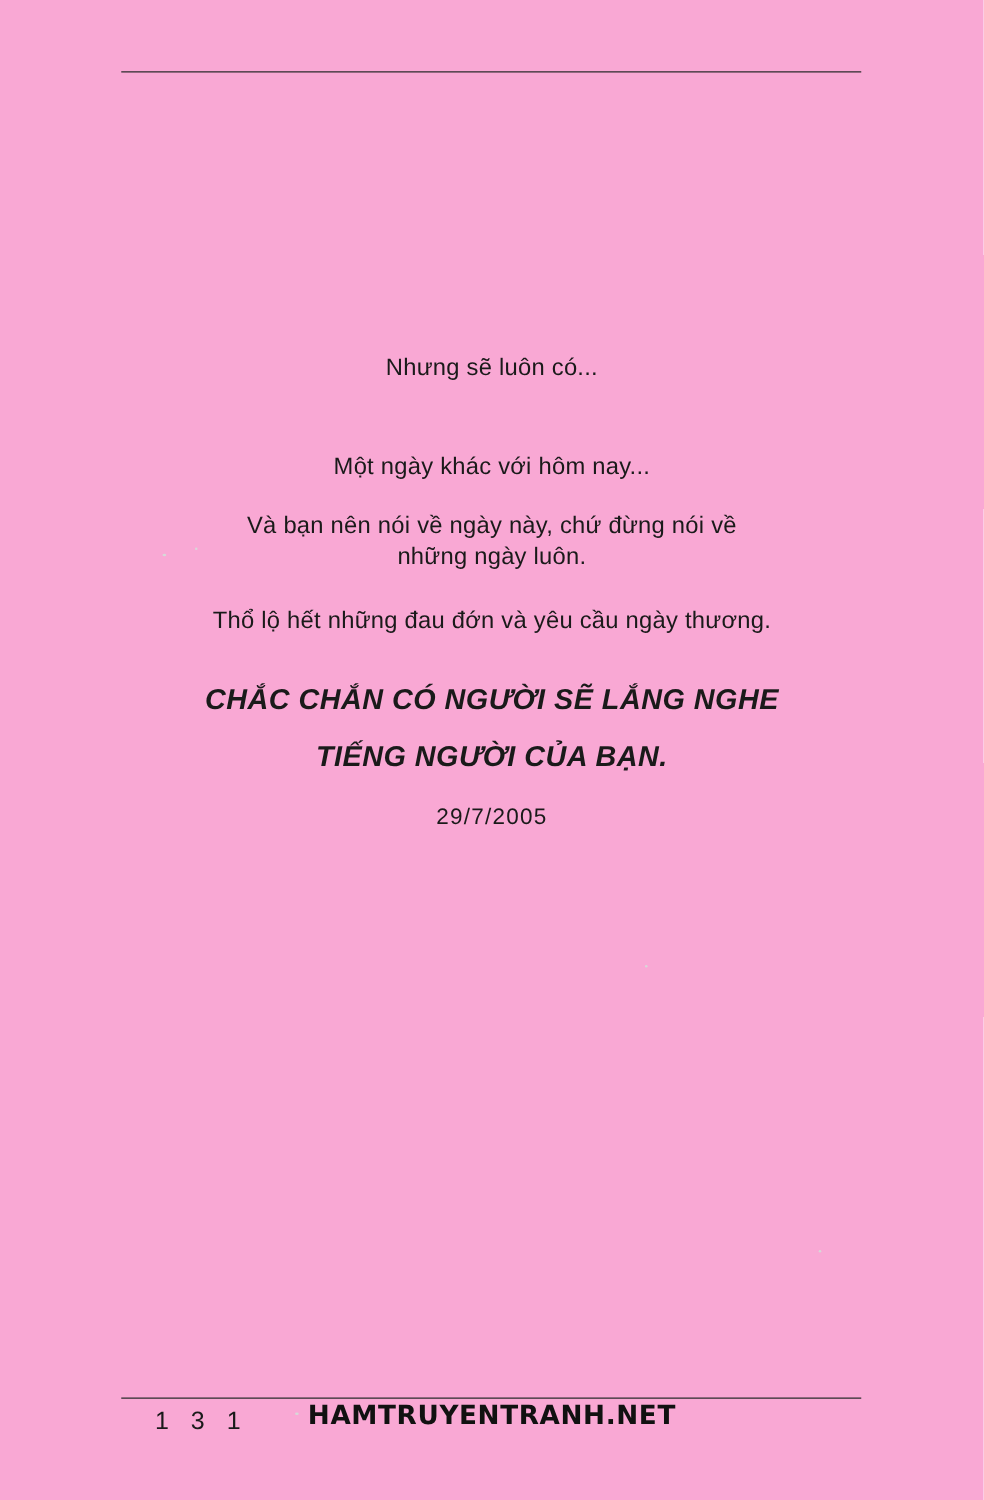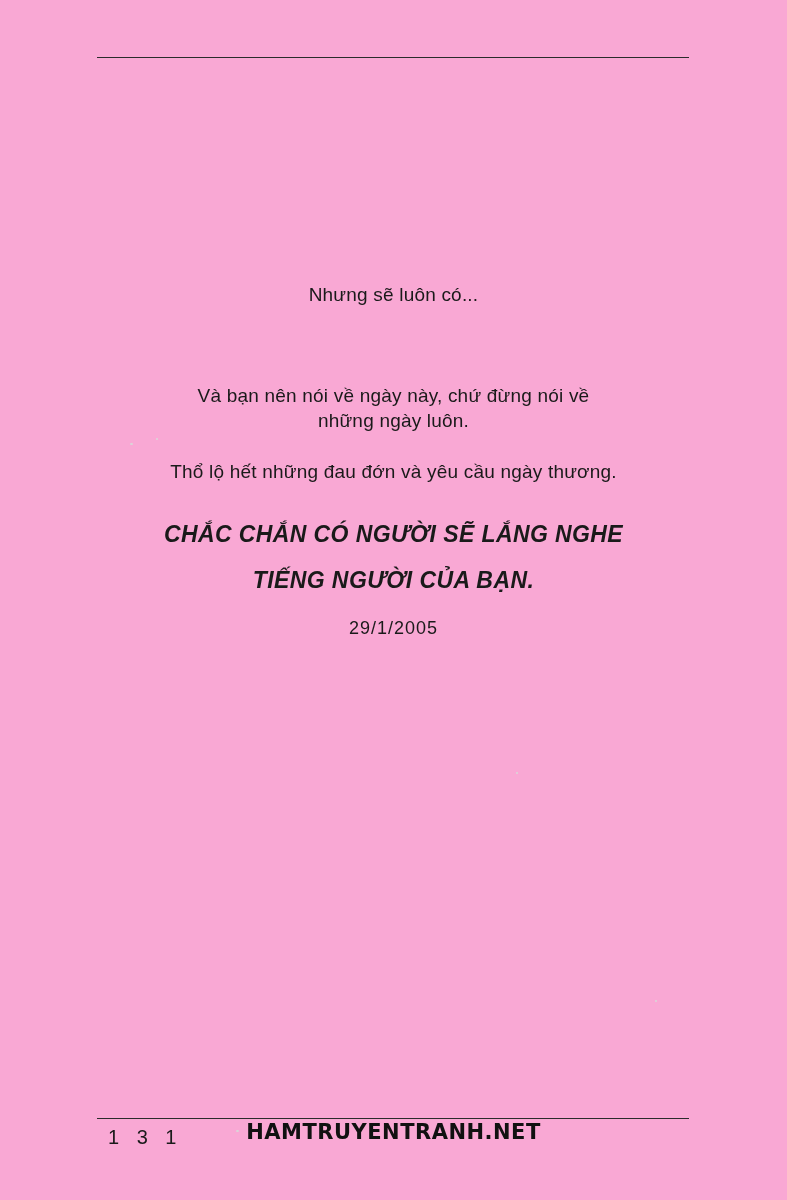--- a/index.html
+++ b/index.html
@@ -66,21 +66,21 @@
     letter-spacing: 0.4px;
     line-height: 1.28;
     margin-top: 16px;
   }
   .l-date {
     font-size: 18px;
     letter-spacing: 1px;
   }
   .page-number {
     position: absolute;
-    left: 108px;
+    left: 124px;
     top: 1126px;
     font-size: 20px;
     letter-spacing: 6px;
     color: #1a1a1a;
   }
   .watermark {
     position: absolute;
     left: 0;
     top: 1120px;
     width: 787px;
@@ -117,38 +117,39 @@
 
   <div class="body-block">
 
     <p class="line l-normal">Nhưng sẽ luôn có...</p>
 
     <div class="gap-a"></div>
 
 
     <div class="gap-b"></div>
 
+    <p class="line l-normal">Một ngày khác với hôm nay...</p>
 
     <div class="gap-c"></div>
 
     <p class="line l-normal">Và bạn nên nói về ngày này, chứ đừng nói về</p>
     <p class="line l-normal">những ngày luôn.</p>
 
     <div class="gap-d"></div>
 
     <p class="line l-normal">Thổ lộ hết những đau đớn và yêu cầu ngày thương.</p>
 
     <div class="gap-e"></div>
 
     <p class="line l-shout">CHẮC CHẮN CÓ NGƯỜI SẼ LẮNG NGHE</p>
     <p class="line l-shout">TIẾNG NGƯỜI CỦA BẠN.</p>
 
     <div class="gap-f"></div>
 
-    <p class="line l-date">29/1/2005</p>
+    <p class="line l-date">29/7/2005</p>
 
   </div>
 
   <div class="rule-bottom"></div>
 
   <div class="page-number">1 3 1</div>
 
   <div class="watermark">HAMTRUYENTRANH.NET</div>
 
 </div>

